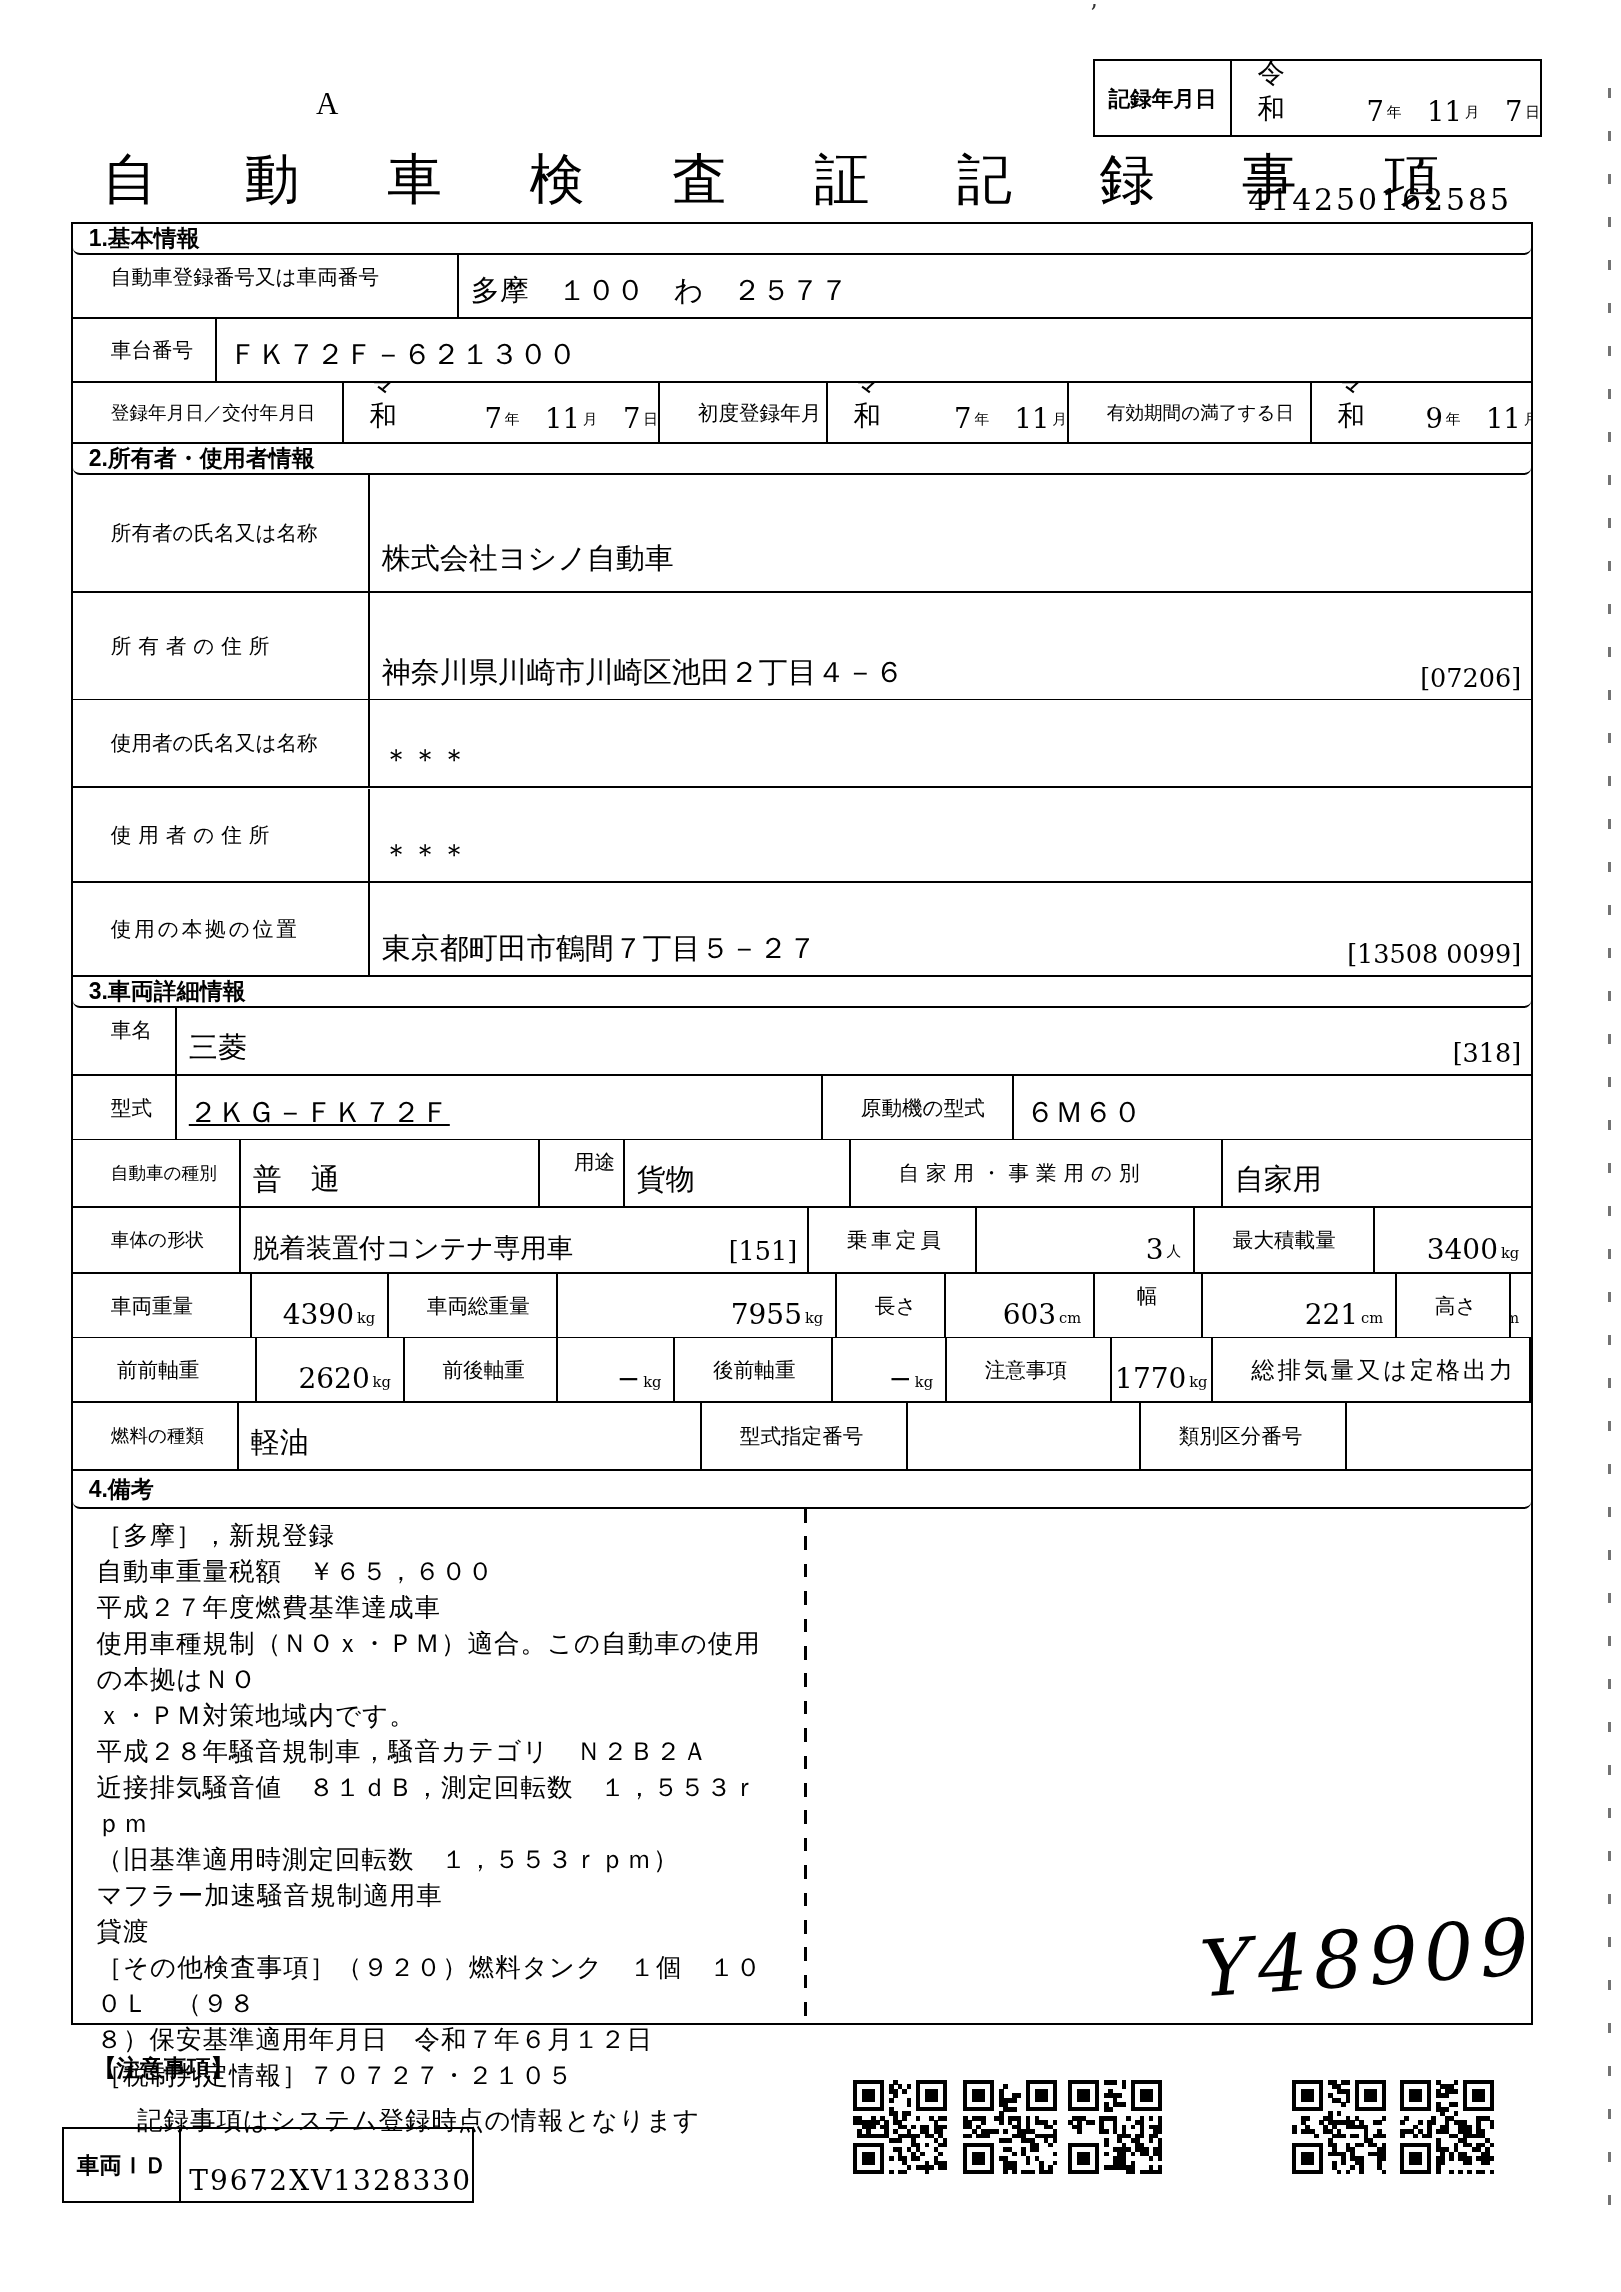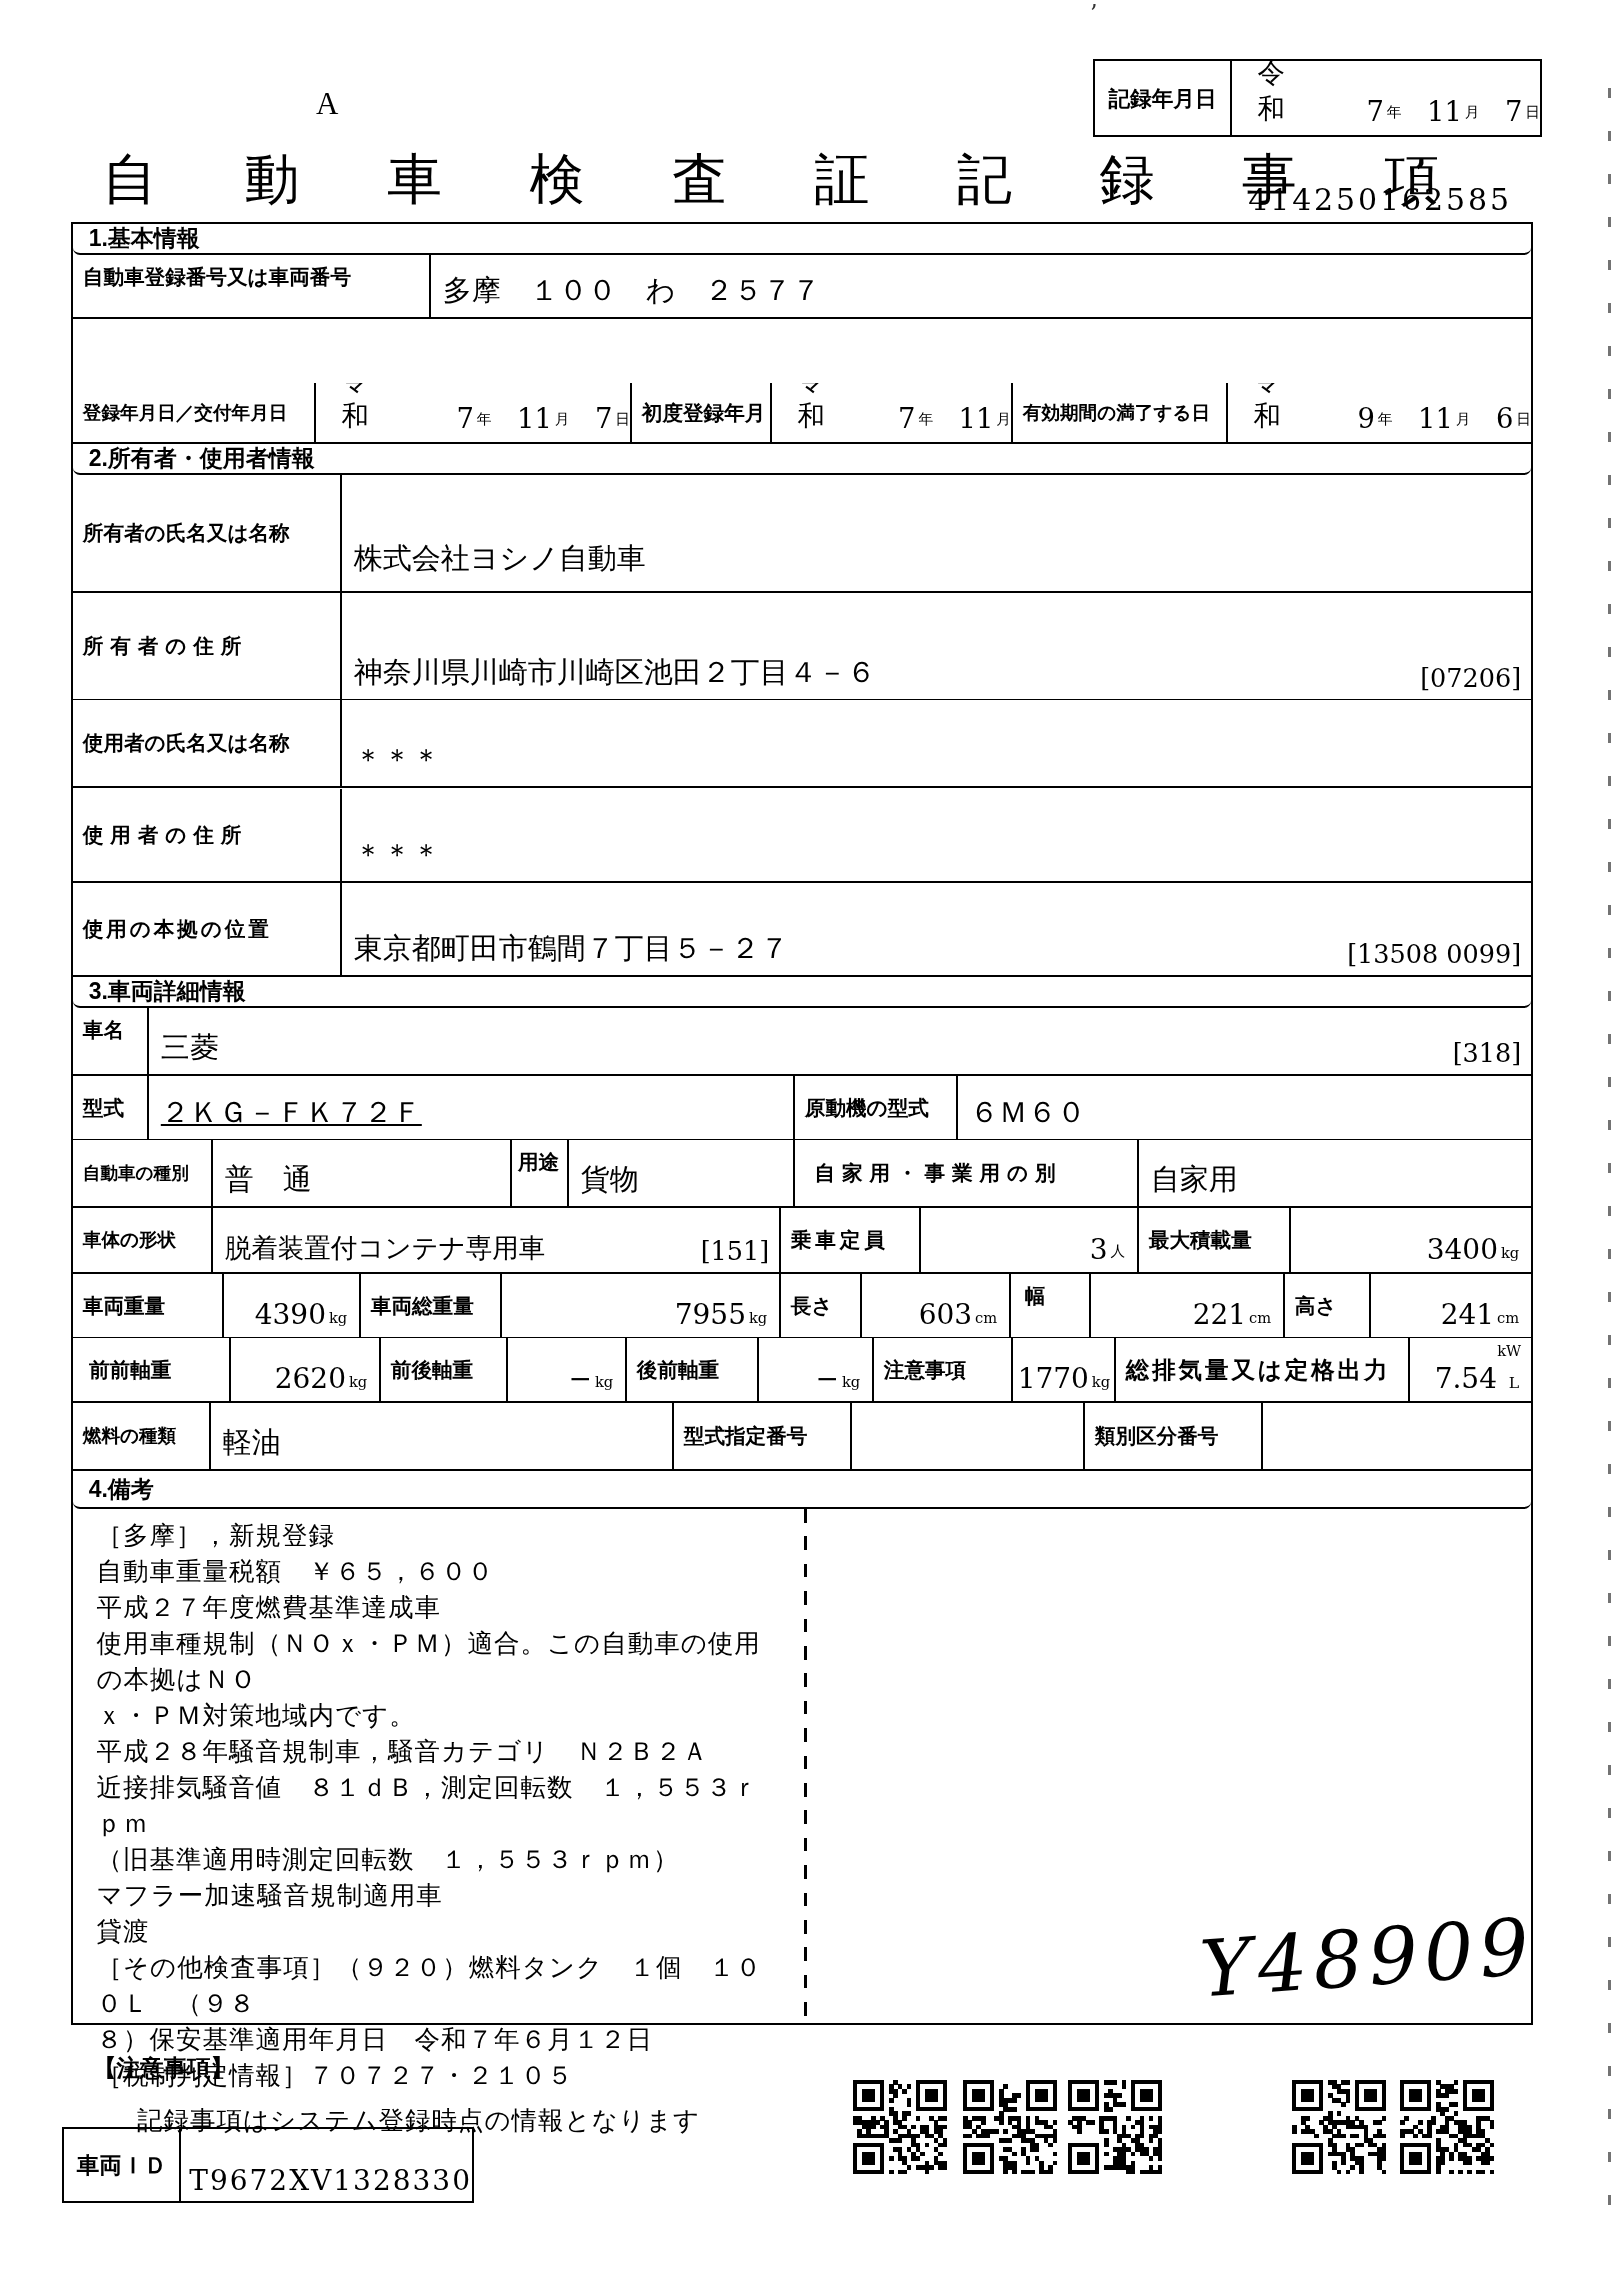--- a/index.html
+++ b/index.html
@@ -14,21 +14,21 @@
   #record-date-box{left:1093px;top:59px;width:449px;height:78px;border:2.9px solid #000;box-sizing:border-box;display:flex;}
   #record-date-box .rlab{width:137px;border-right:2.9px solid #000;box-sizing:border-box;display:flex;align-items:center;justify-content:center;
         font-family:"Liberation Sans",sans-serif;font-weight:600;font-size:21.6px;}
   #record-date-box .rval{flex:1;}
   
   #main-table{left:71px;top:222px;width:1462px;height:1803px;border:2.9px solid #000;box-sizing:border-box;}
   .row{position:absolute;left:0;width:100%;border-bottom:2.9px solid #000;box-sizing:border-box;display:flex;background:#fff;}
   .row.last{border-bottom:none;}
   .cell{border-right:2.9px solid #000;box-sizing:border-box;position:relative;overflow:hidden;}
   .cell.endc{border-right:none;flex:1;}
-  .lbl{font-family:"Liberation Sans",sans-serif;font-weight:700;font-size:20.6px;display:flex;align-items:center;padding-left:9.8px;}
+  .lbl{font-family:"Liberation Sans",sans-serif;font-weight:400;font-size:20.6px;display:flex;align-items:center;padding-left:9.8px;margin-left:28px;}
   .lbl.top{align-items:flex-start;padding-top:7.8px;}
   .lbl.sp{letter-spacing:6.9px;}
   .val{display:flex;align-items:flex-end;padding:0 9.8px 5.9px 11.8px;font-size:29px;}
   .val.between{justify-content:space-between;}
   .val .code{font-size:25.5px;align-self:flex-end;}
   .num-cell{display:flex;align-items:flex-end;justify-content:flex-end;padding:0 11.8px 5.9px 0;}
   .num{font-size:28px;}
   .unit{font-size:14.7px;padding:0 0 4.9px 2.9px;}
   .date{display:flex;align-items:flex-end;padding:0 0 7.8px 25.5px;font-size:27.4px;}
   .date .era{margin-right:35px;}
@@ -79,20 +79,24 @@
 
   <div class="abs" id="main-table">
 
     <div class="row sectionbar" style="top:0;height:31px;">1.基本情報</div>
 
     <div class="row" style="top:31px;height:64px;">
       <div class="cell lbl top" style="width:358px;">自動車登録番号又は車両番号</div>
       <div class="cell endc val">多摩　１００　わ　２５７７</div>
     </div>
 
+    <div class="row" style="top:95px;height:64px;">
+      <div class="cell lbl" style="width:116px;">車台番号</div>
+      <div class="cell endc val">ＦＫ７２Ｆ－６２１３００</div>
+    </div>
 
     <div class="row" style="top:159px;height:61px;">
       <div class="cell lbl" style="width:243px;font-size:18.6px;">登録年月日／交付年月日</div>
       <div class="cell date" style="width:316px;">
         <span class="era">令和</span>
         <span class="dnum">7</span>
           <span class="unit">年</span>
         <span class="dnum">11</span>
           <span class="unit">月</span>
         <span class="dnum">7</span>

